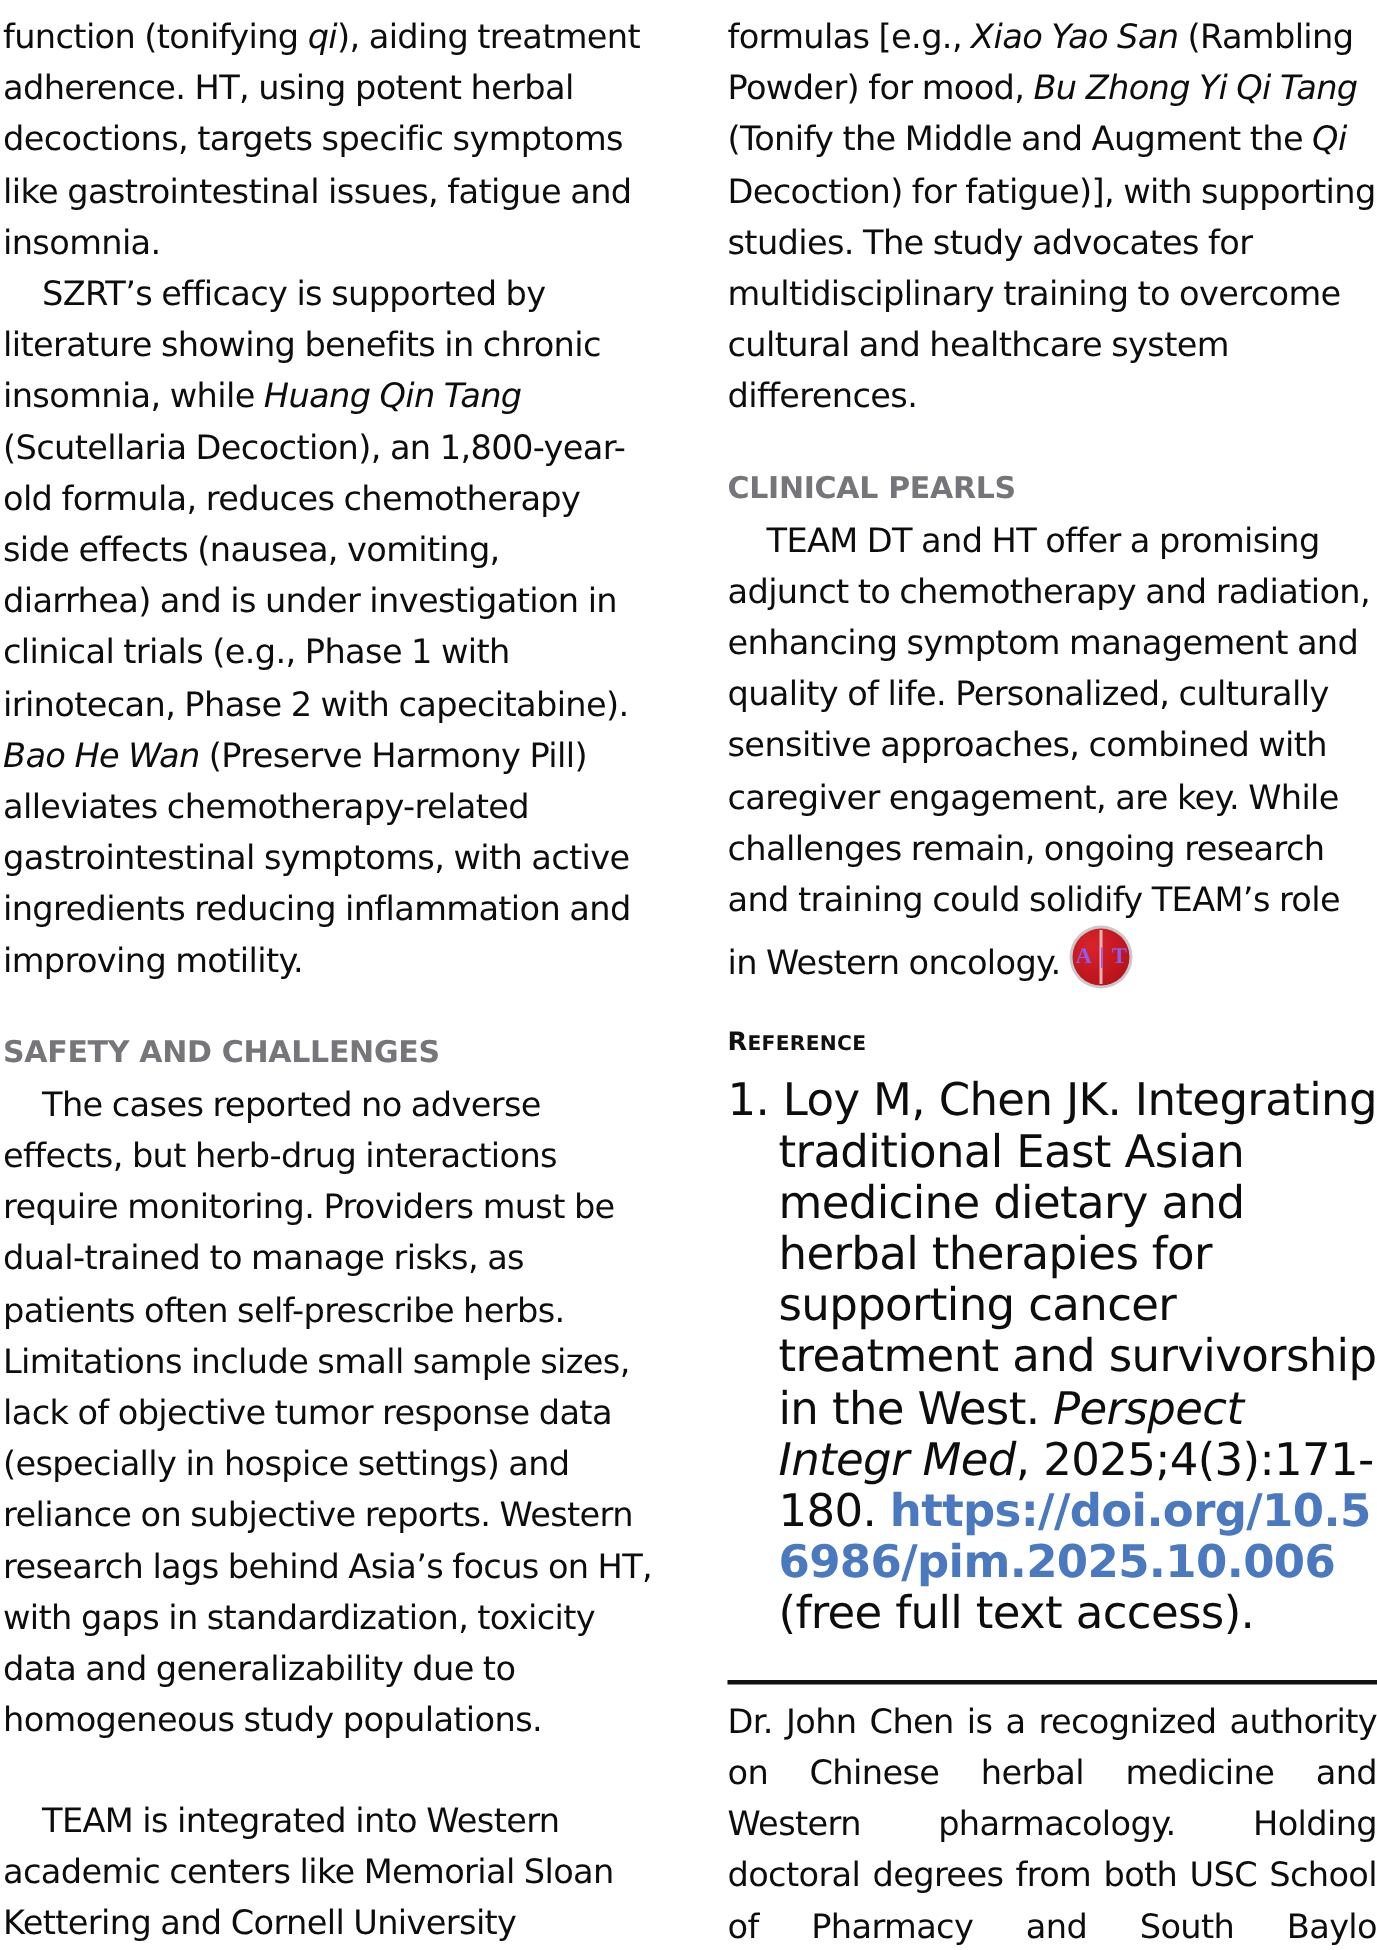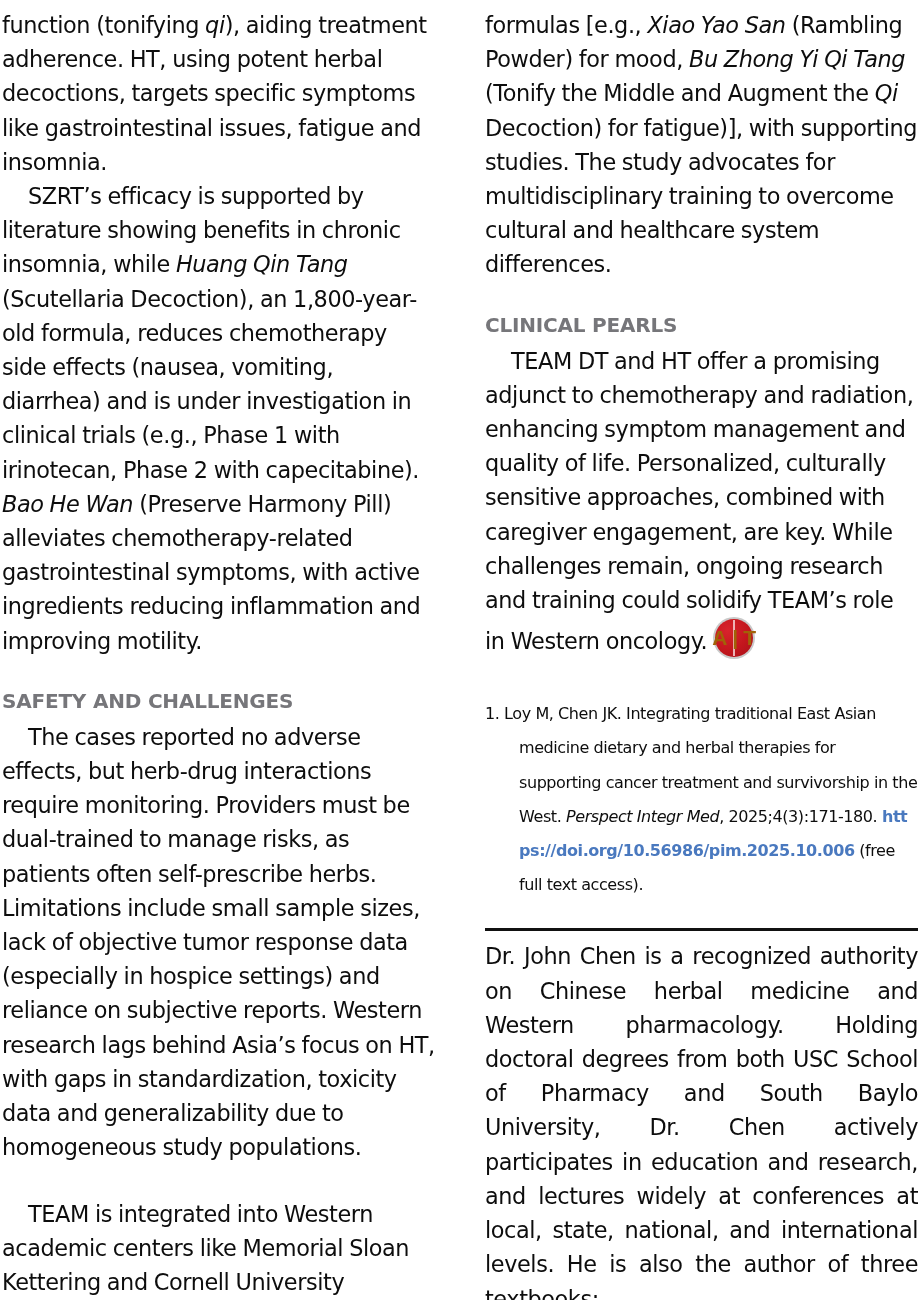--- a/index.html
+++ b/index.html
@@ -104,44 +104,44 @@
     margin-left: -1px;
     background: #f3cfd1;
     opacity: .85;
   }
   .at-logo .letters {
     position: absolute;
     inset: 0;
     display: flex;
     align-items: center;
     justify-content: center;
-    color: #a16207;
-    font-family: Liberation Sans, sans-serif;
-    font-size: 21px;
+    color: #8b5cf6;
+    font-family: Liberation Serif, serif;
+    font-size: 15px;
     font-weight: bold;
     letter-spacing: 5px;
     text-indent: 5px;
     line-height: 42px;
   }
 
   
   .ref-head {
     margin: 0;
     font-family: "DejaVu Sans", sans-serif;
     font-size: 13.5px;
     font-weight: bold;
     letter-spacing: 0.2px;
     color: #111111;
   }
   .ref-head .cap { font-size: 17px; }
 
   .ref-item {
     margin: 0;
     font-family: "DejaVu Sans", sans-serif;
-    font-size: 16px;
+    font-size: 30px;
     line-height: 34.2px;
     letter-spacing: -0.42px;
     color: #0d0d0d;
     padding-left: 34px;
     text-indent: -34px;
   }
   a.doi, .doi {
     color: #4a79bf;
     font-weight: bold;
     text-decoration: none;
@@ -198,20 +198,21 @@
       <p class="body"><span>formulas [e.g., </span><span class="i">Xiao Yao San</span><span> (Rambling Powder) for mood, </span><span class="i">Bu Zhong Yi Qi Tang</span><span> (Tonify the Middle and Augment the </span><span class="i">Qi</span><span> Decoction) for fatigue)], with supporting studies. The study advocates for multidisciplinary training to overcome cultural and healthcare system differences.</span></p>
 
       <div class="space-before-head"></div>
       <h2 class="section">CLINICAL PEARLS</h2>
       <div class="space-after-head"></div>
 
       <p class="body indent"><span>TEAM DT and HT offer a promising adjunct to chemotherapy and radiation, enhancing symptom management and quality of life. Personalized, culturally sensitive approaches, combined with caregiver engagement, are key. While challenges remain, ongoing research and training could solidify TEAM’s role in Western oncology.</span><span class="at-logo"><span class="ring"></span><span class="disc"></span><span class="bar"></span><span class="letters">A|T</span></span></p>
 
       <div class="gap-26"></div>
 
+      <p class="ref-head"><span class="cap">R</span><span>EFERENCE</span></p>
 
       <div class="gap-12"></div>
 
       <p class="ref-item"><span>1.</span><span> Loy M, Chen JK. Integrating traditional East Asian medicine dietary and herbal therapies for supporting cancer treatment and survivorship in the West. </span><span class="i">Perspect Integr Med</span><span>, 2025;4(3):171-180. </span><a class="doi" href="#">https://doi.org/10.56986/pim.2025.10.006</a><span> (free full text access).</span></p>
 
       <hr class="rule">
 
       <p class="bio"><span class="b">Dr. John Chen</span><span> is a recognized authority on Chinese herbal medicine and Western pharmacology. Holding doctoral degrees from both USC School of Pharmacy and South Baylo University, Dr. Chen actively participates in education and research, and lectures widely at conferences at local, state, national, and international levels. He is also the author of three textbooks: </span></p>
 
     </div>

